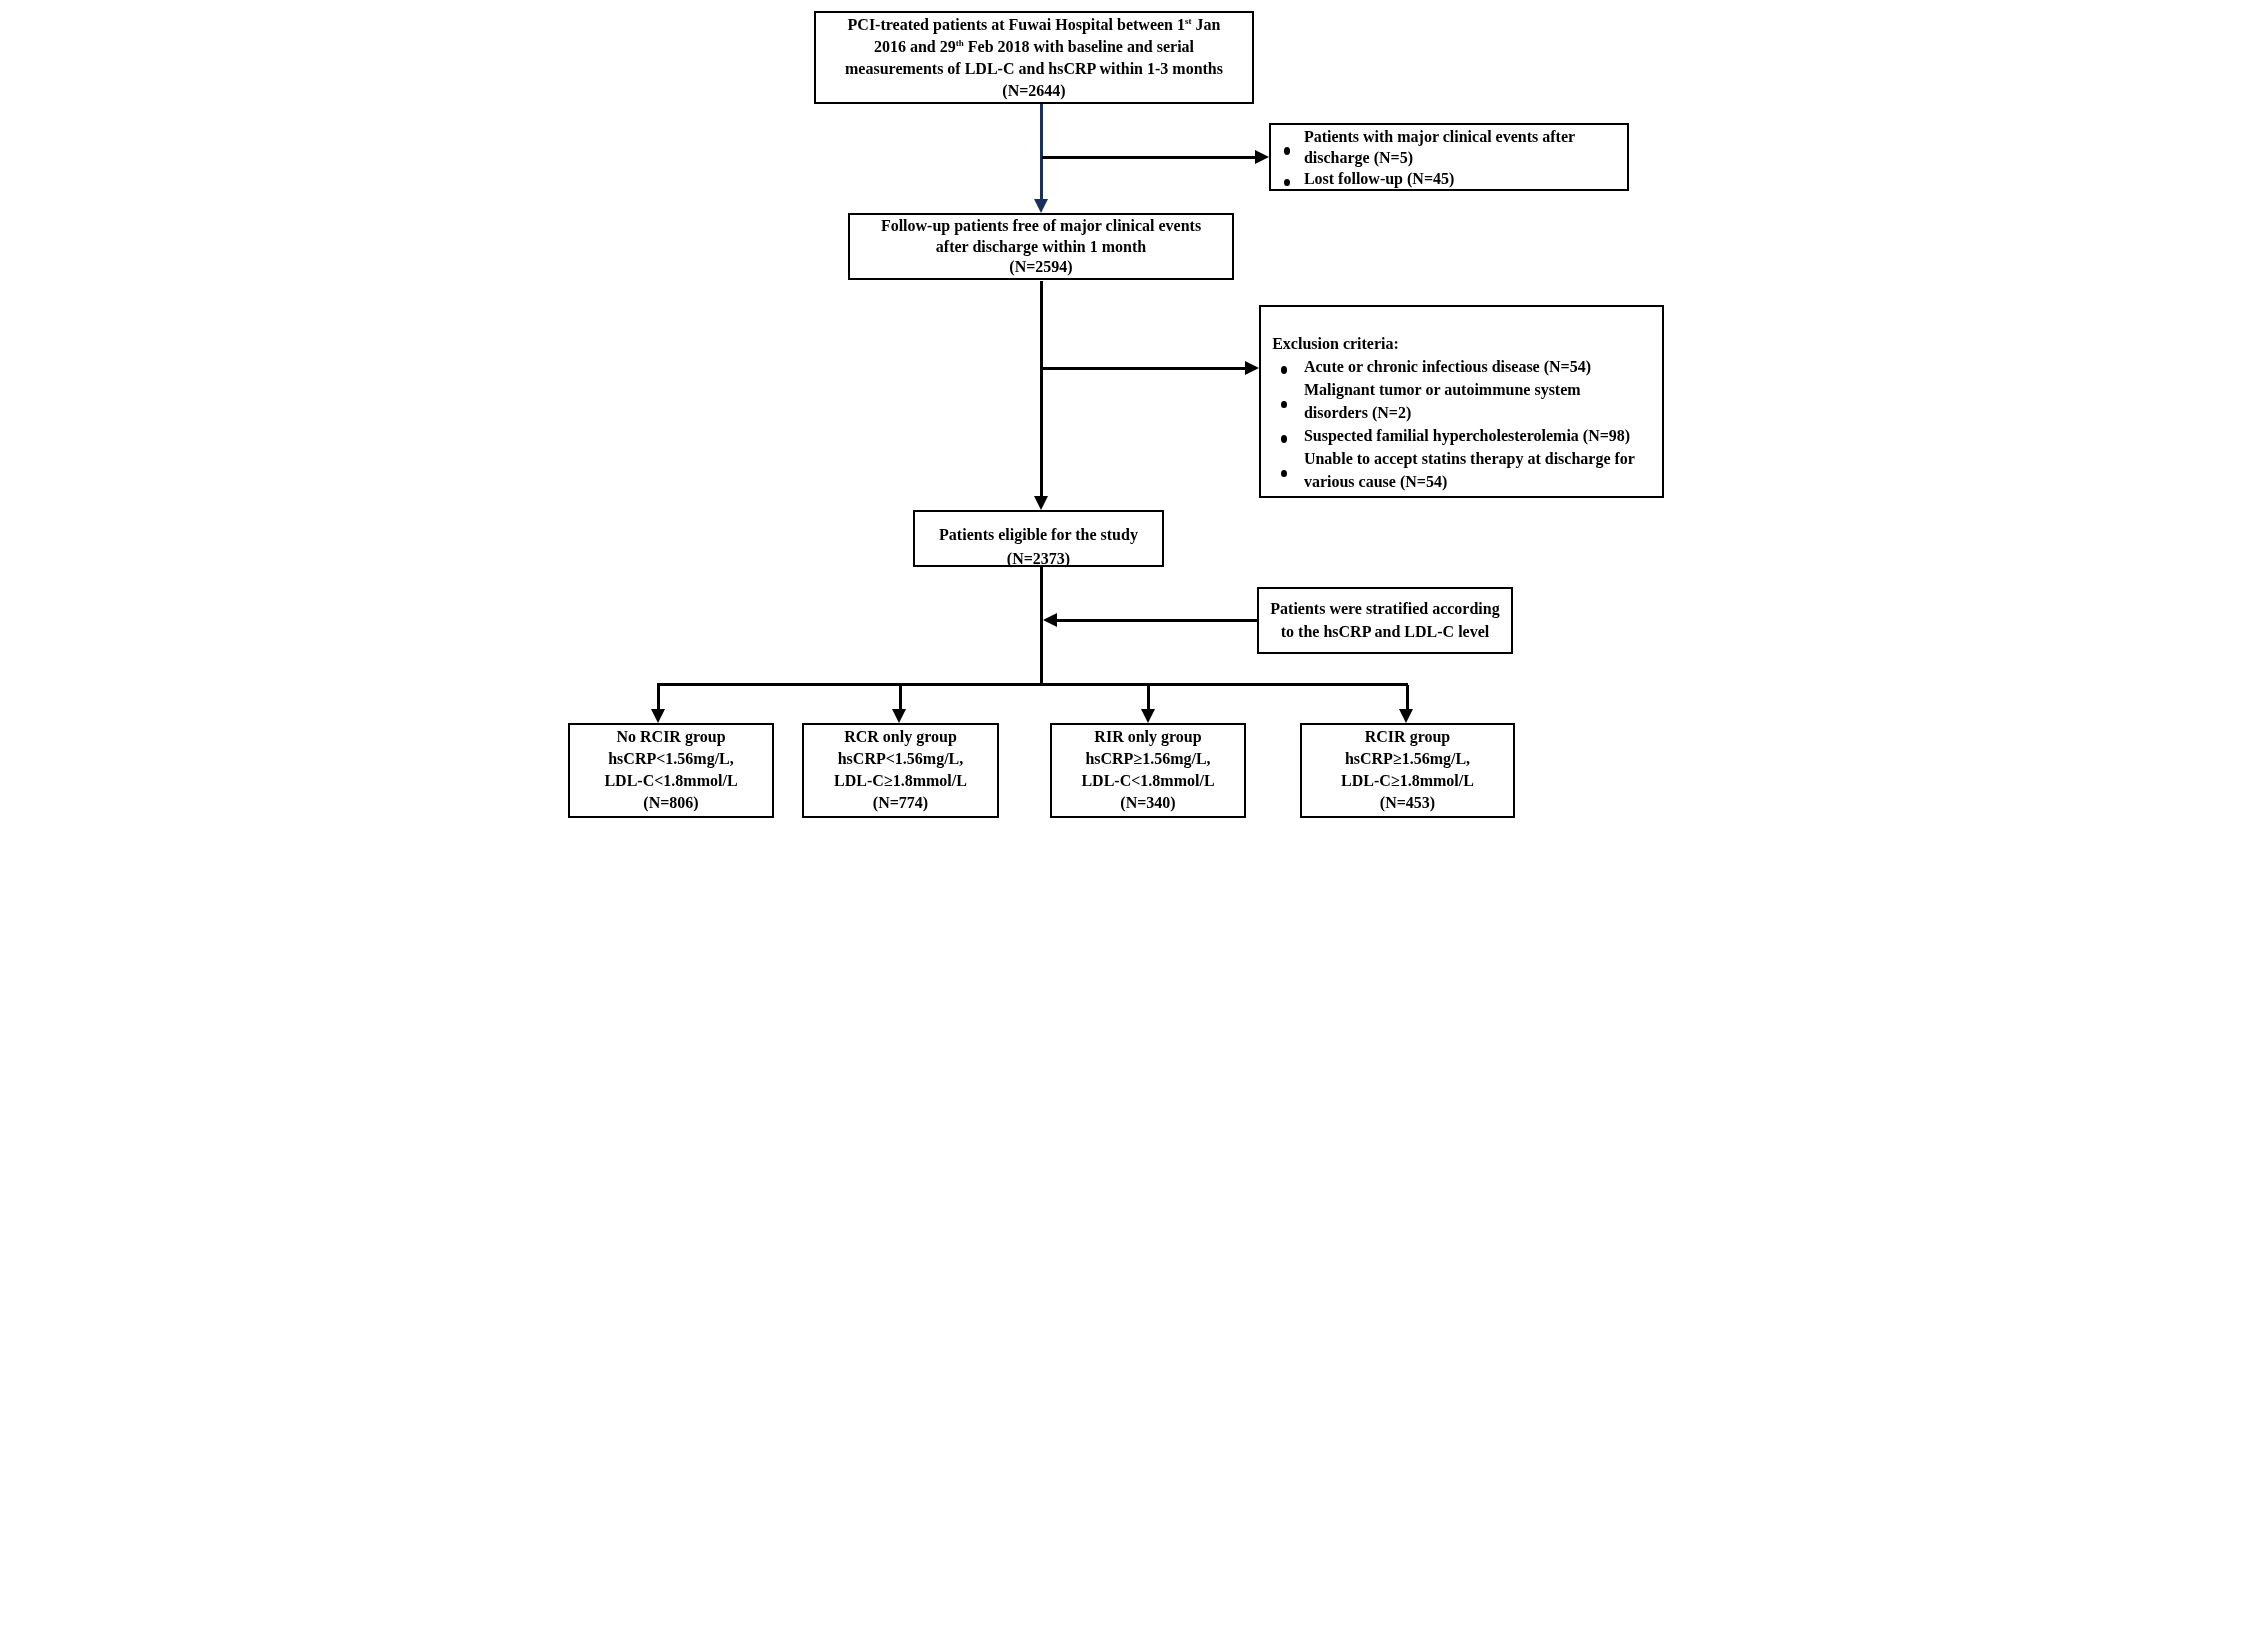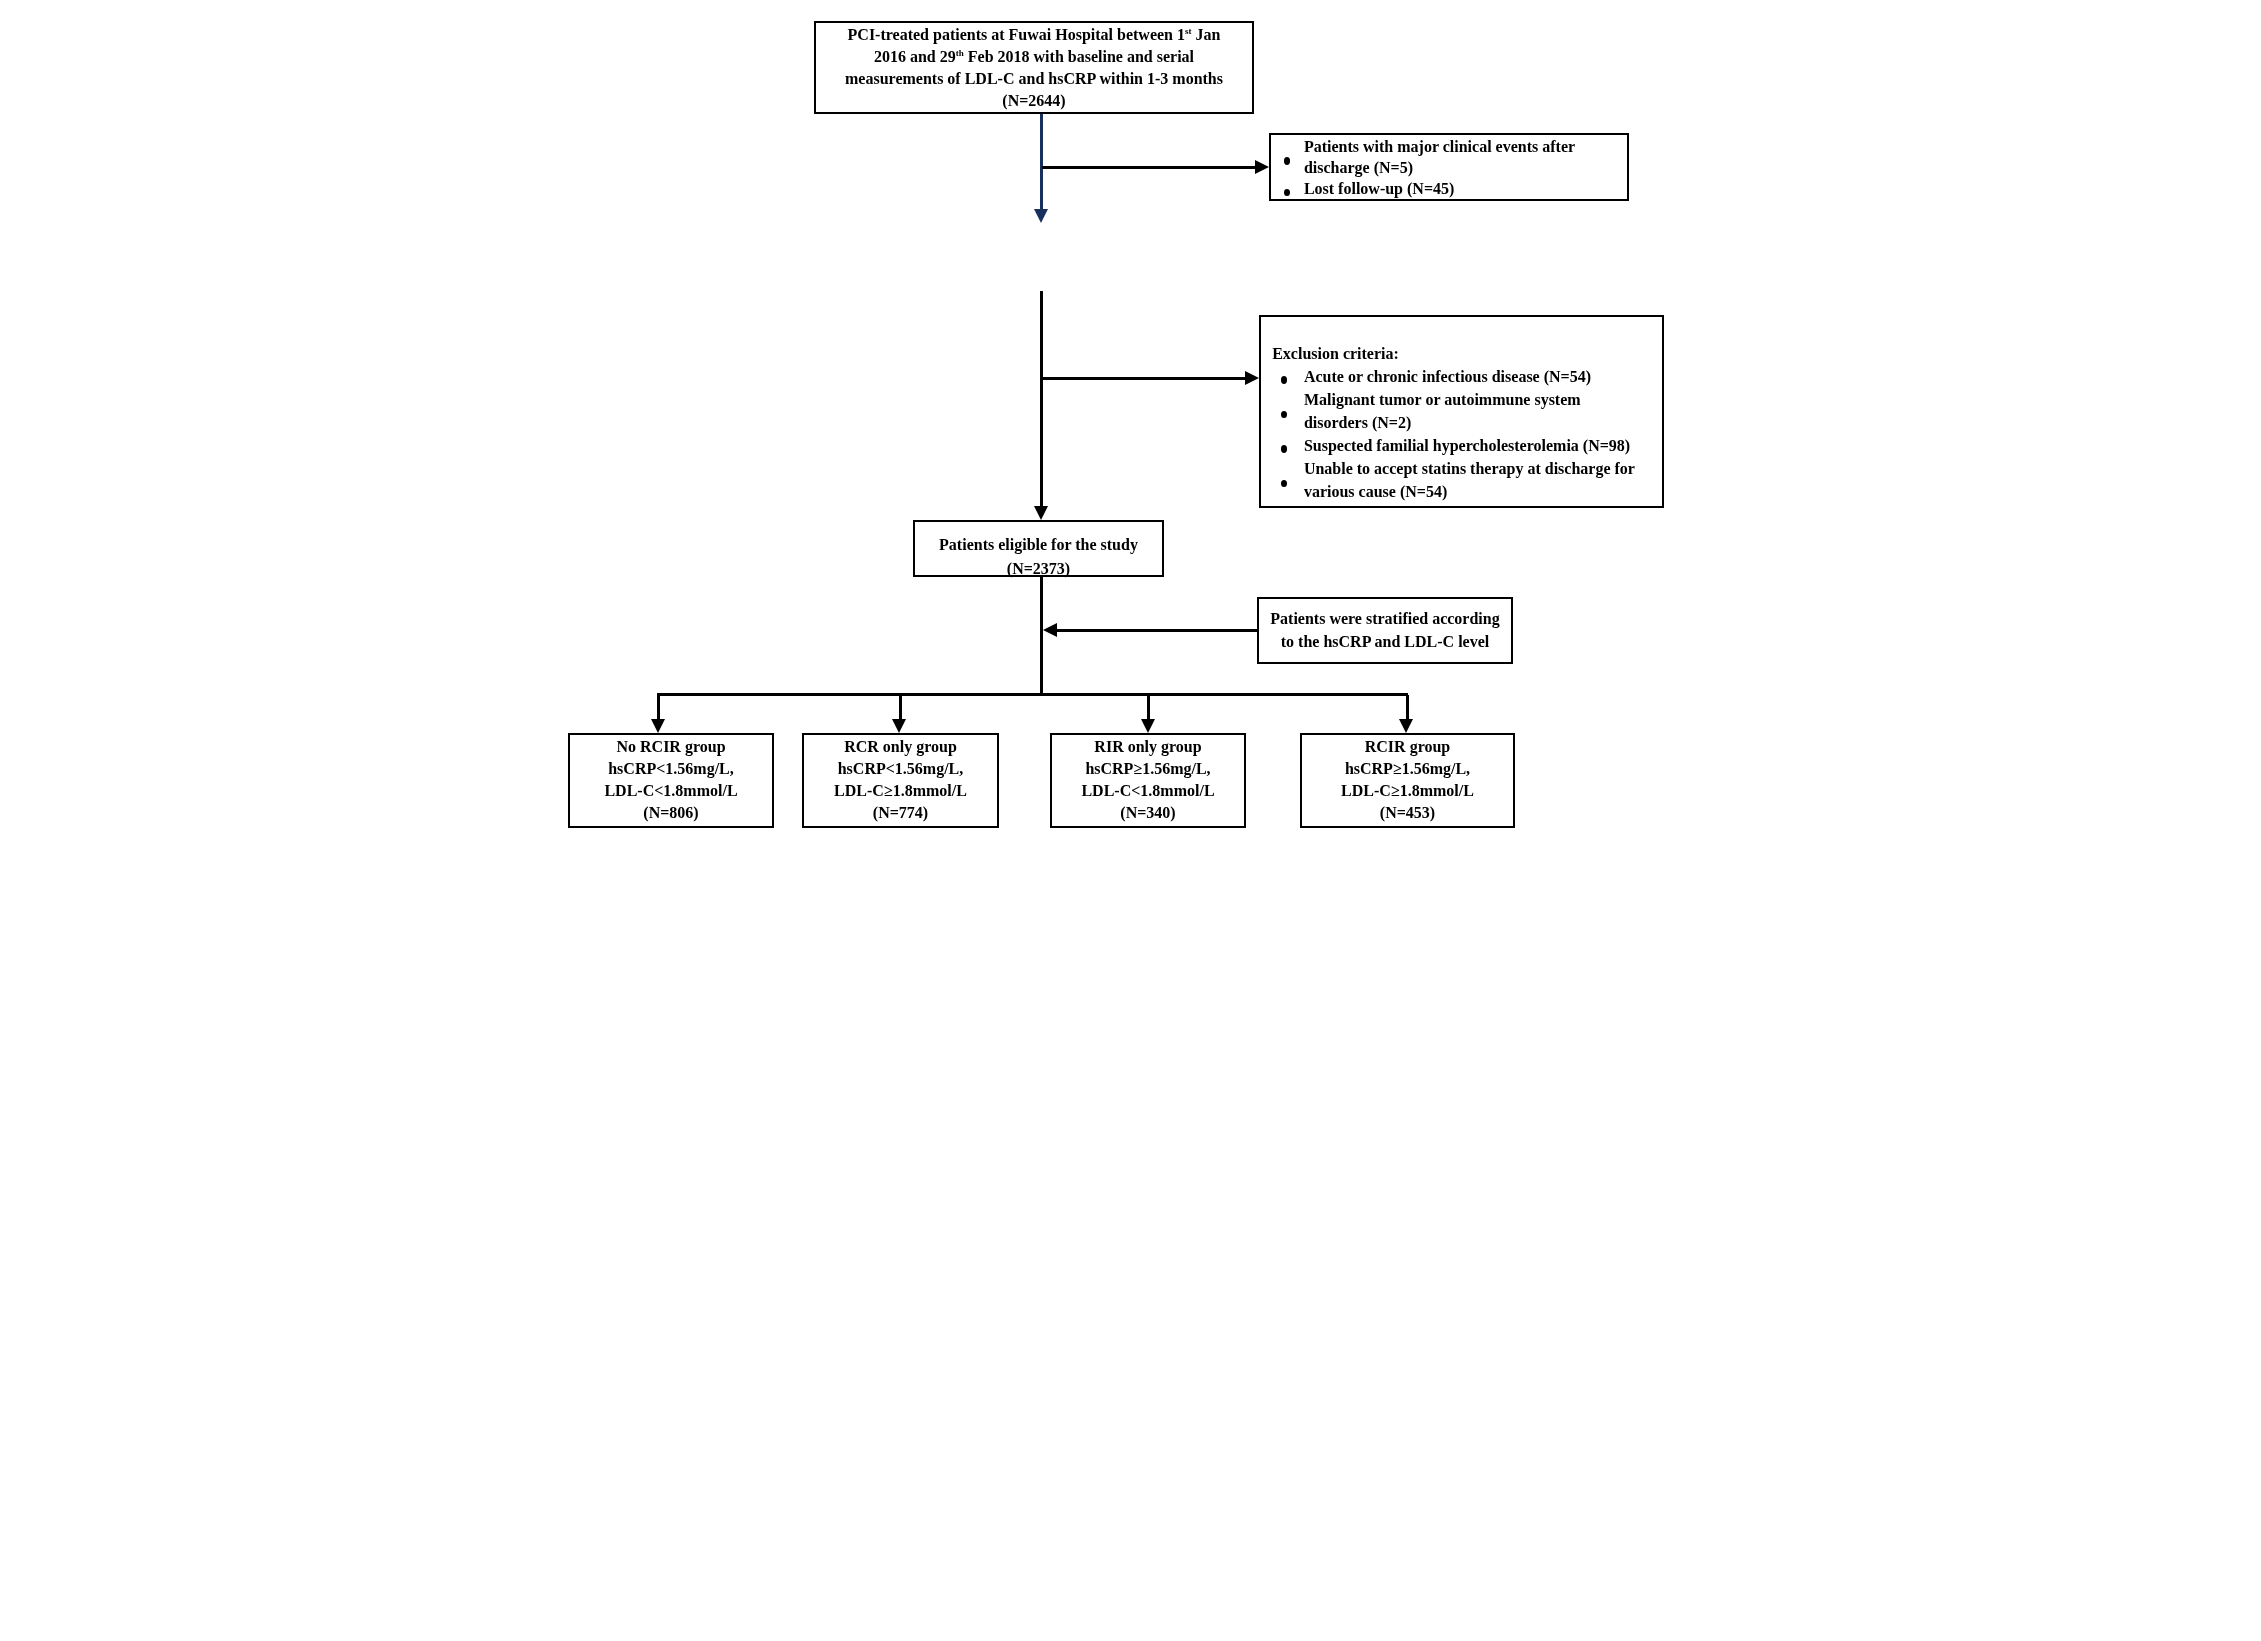--- a/index.html
+++ b/index.html
@@ -1,19 +1,19 @@
 <!DOCTYPE html>
 <html style="font-size:11.2px"><head>
 <meta charset="utf-8">
 <style>
   html,body{margin:0;padding:0;background:#ffffff;}
   .canvas{
     position:relative;
     width:1131px;height:821px;
-    margin:10px auto;
+    margin:0 auto;
     background:#ffffff;
     font-family:"Liberation Serif","DejaVu Serif",serif;
     color:#000;
   }
   .box{
     position:absolute;
     box-sizing:border-box;
     border:2.8px solid #000;
     background:#fff;
     font-weight:bold;
@@ -65,20 +65,25 @@
       <span class="dot"></span>
       <span class="btext">Patients with major clinical events after
 discharge (N=5)</span>
     </div>
     <div class="brow">
       <span class="dot"></span>
       <span class="btext">Lost follow-up (N=45)</span>
     </div>
   </div>
 
+  <div class="box b-followup" style="left:283px;top:213px;width:386px;height:67px;">
+    <div class="lines">Follow-up patients free of major clinical events
+after discharge within 1 month
+(N=2594)</div>
+  </div>
 
   <div class="box b-excl" style="left:694px;top:305px;width:405px;height:193px;font-family:Liberation Serif, serif;">
     <div style="padding-left:1.4px;">Exclusion criteria:</div>
     <div class="brow">
       <span class="dot"></span>
       <span class="btext">Acute or chronic infectious disease (N=54)</span>
     </div>
     <div class="brow">
       <span class="dot"></span>
       <span class="btext">Malignant tumor or autoimmune system

